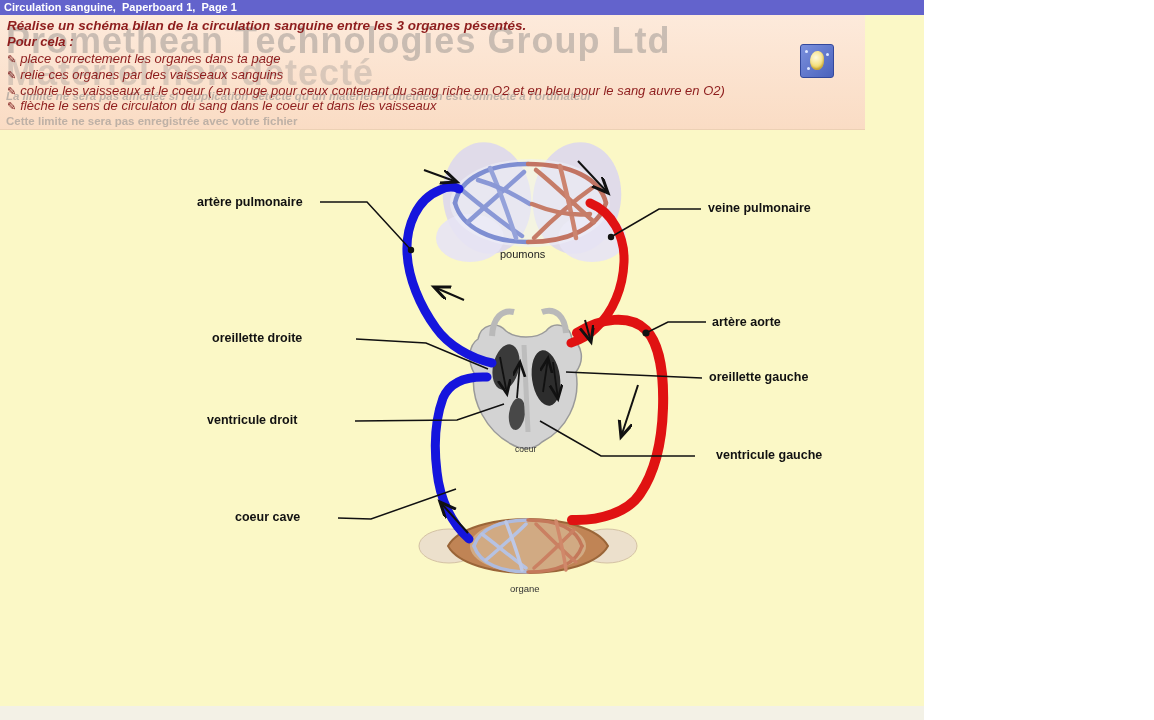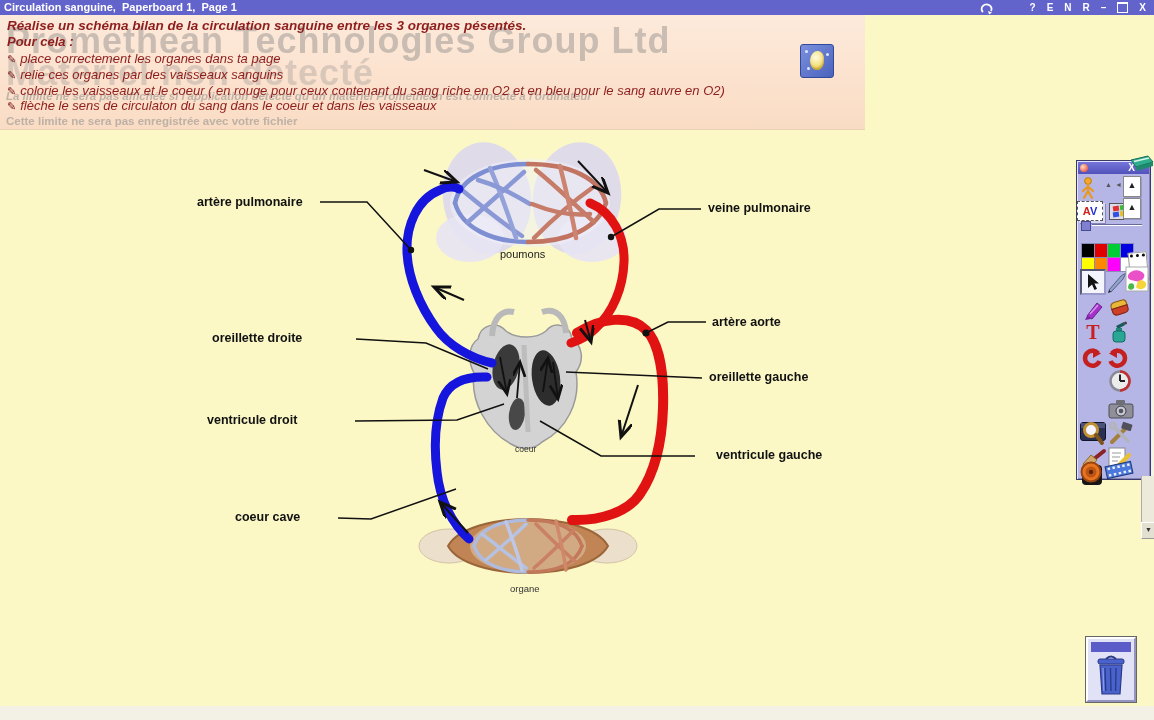--- a/index.html
+++ b/index.html
@@ -1,16 +1,16 @@
 <!DOCTYPE html>
 <html><head>
 <meta charset="utf-8">
 <style>
   html,body{margin:0;padding:0;}
-  .screen{position:relative;width:1154px;height:720px;overflow:hidden;
+  .screen{position:relative;width:924px;height:720px;overflow:hidden;
     background:#fbf8c6;font-family:"Liberation Sans",sans-serif;}
   
   .titlebar{position:absolute;left:0;top:0;width:1154px;height:15px;background:#6363cc;}
   .titlebar .tt{position:absolute;left:4px;top:0;line-height:15px;font-size:11px;
     font-weight:bold;color:#fff;white-space:pre;}
   .wctrls{position:absolute;right:8px;top:0;height:15px;display:flex;gap:11px;
     align-items:center;color:#fff;font-size:10px;font-weight:bold;}
   .wctrls .gap{width:14px;}
   .winbox{display:inline-block;width:9px;height:8px;border:1px solid #fff;border-top:2px solid #fff;}
   

